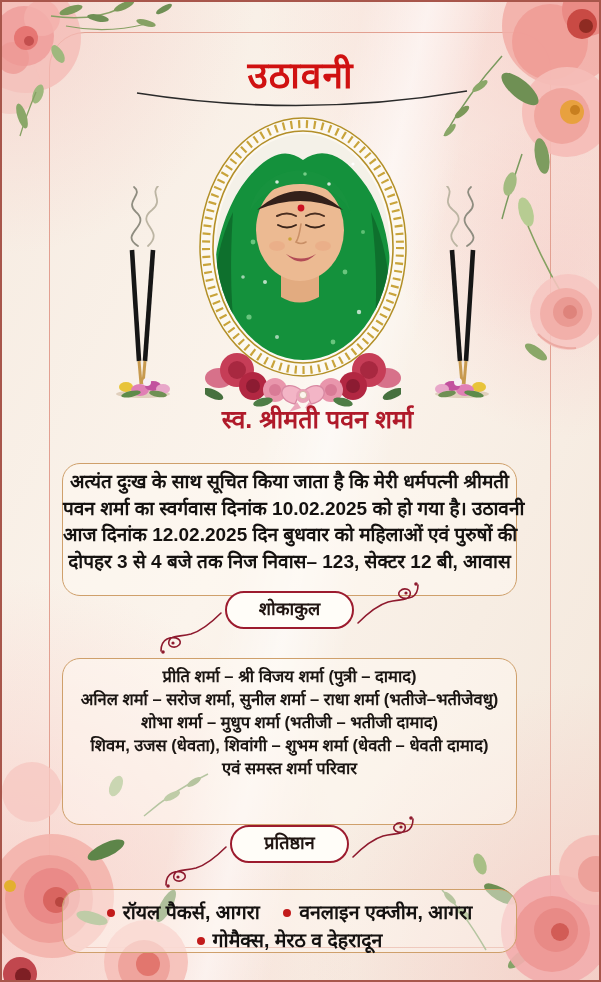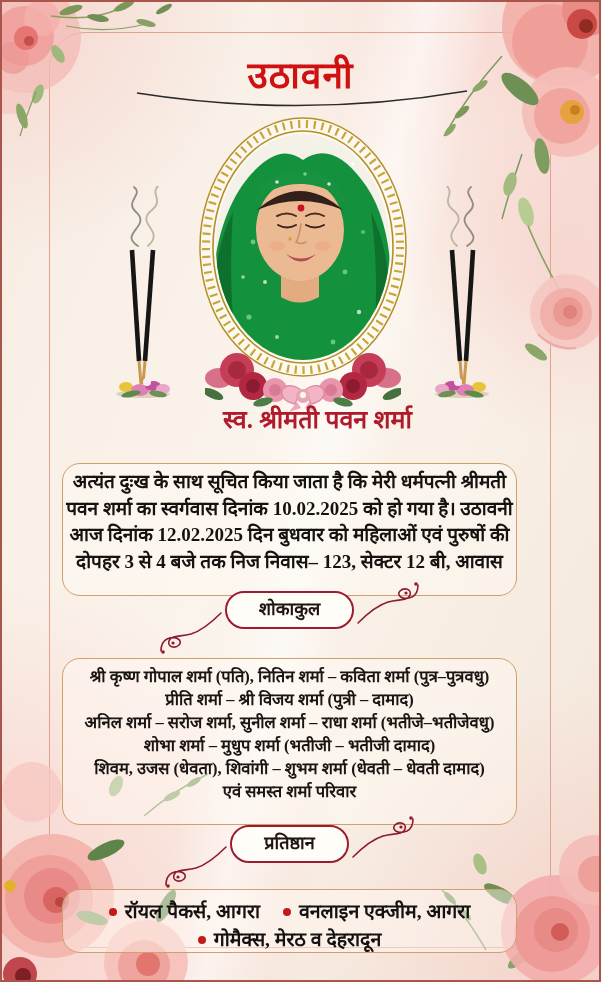--- a/index.html
+++ b/index.html
@@ -1,18 +1,18 @@
 <!DOCTYPE html>
 <html><head>
 <meta charset="utf-8">
 <style>
   html,body{margin:0;padding:0;background:#e9e4de;}
   .card{
     position:relative;width:601px;height:982px;box-sizing:border-box;margin:0 auto;
-    font-family:Liberation Serif, serif;
+    font-family:Liberation Sans, sans-serif;
     border:2px solid #a8564b;
     overflow:hidden;
     background:
       linear-gradient(103deg, rgba(255,255,255,0) 44%, rgba(255,255,255,0.55) 52%, rgba(255,255,255,0) 60%),
       radial-gradient(circle at 100% 2%, rgba(244,184,180,0.55), rgba(244,184,180,0) 30%),
       radial-gradient(circle at 0% 0%, rgba(246,197,193,0.55), rgba(246,197,193,0) 22%),
       radial-gradient(circle at 0% 95%, rgba(246,186,182,0.6), rgba(246,186,182,0) 32%),
       radial-gradient(circle at 100% 100%, rgba(244,184,180,0.5), rgba(244,184,180,0) 26%),
       radial-gradient(circle at 94% 28%, rgba(246,200,196,0.5), rgba(246,200,196,0) 18%),
       linear-gradient(115deg,#f6ebe1 0%,#fbf4ec 45%,#f3e6da 100%);
@@ -303,21 +303,20 @@
       <span>शोकाकुल</span>
       <svg class="flourish fl-right" viewBox="0 0 64 48">
         <path d="M62,6 C50,18 42,24 32,27 C20,30 12,28 10,34 C8,40 16,42 20,38 C24,34 18,28 8,32 C4,34 2,38 2,44" stroke="#8e1a2e" stroke-width="1.6" fill="none" stroke-linecap="round"></path>
         <circle cx="14" cy="36" r="1.6" fill="#8e1a2e"></circle>
         <circle cx="4" cy="45" r="1.8" fill="#8e1a2e"></circle>
       </svg>
     </span>
   </div>
 
   <div class="text-box mourners-box">
-    <div class="line">श्री कृष्ण गोपाल शर्मा (पति), नितिन शर्मा – कविता शर्मा (पुत्र–पुत्रवधु)</div>
     <div class="line">प्रीति शर्मा – श्री विजय शर्मा (पुत्री – दामाद)</div>
     <div class="line">अनिल शर्मा – सरोज शर्मा, सुनील शर्मा – राधा शर्मा (भतीजे–भतीजेवधु)</div>
     <div class="line">शोभा शर्मा – मुधुप शर्मा (भतीजी – भतीजी दामाद)</div>
     <div class="line">शिवम, उजस (धेवता), शिवांगी – शुभम शर्मा (धेवती – धेवती दामाद)</div>
     <div class="line">एवं समस्त शर्मा परिवार</div>
   </div>
 
   <div class="pill-row prat">
     <span class="pill">
       <svg class="flourish fl-left" viewBox="0 0 64 48">

